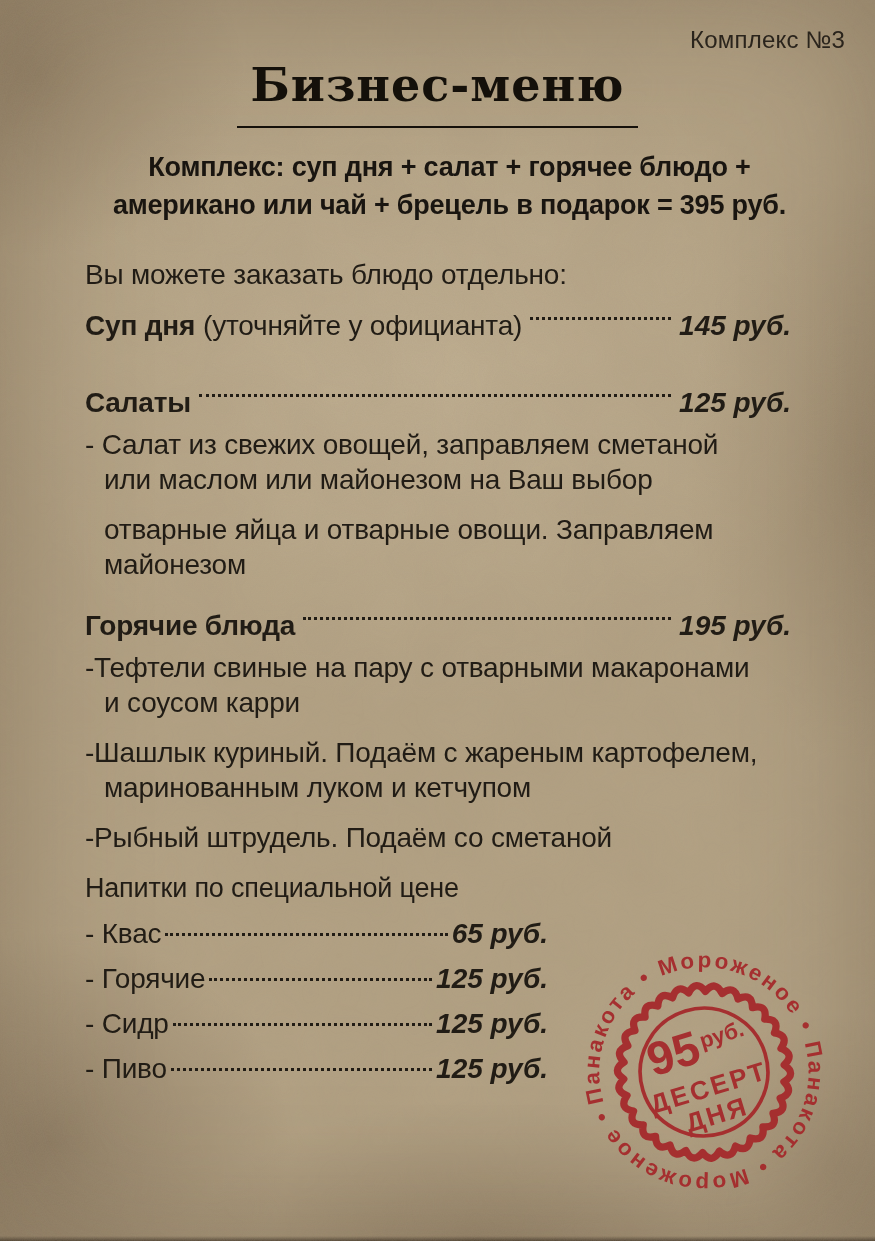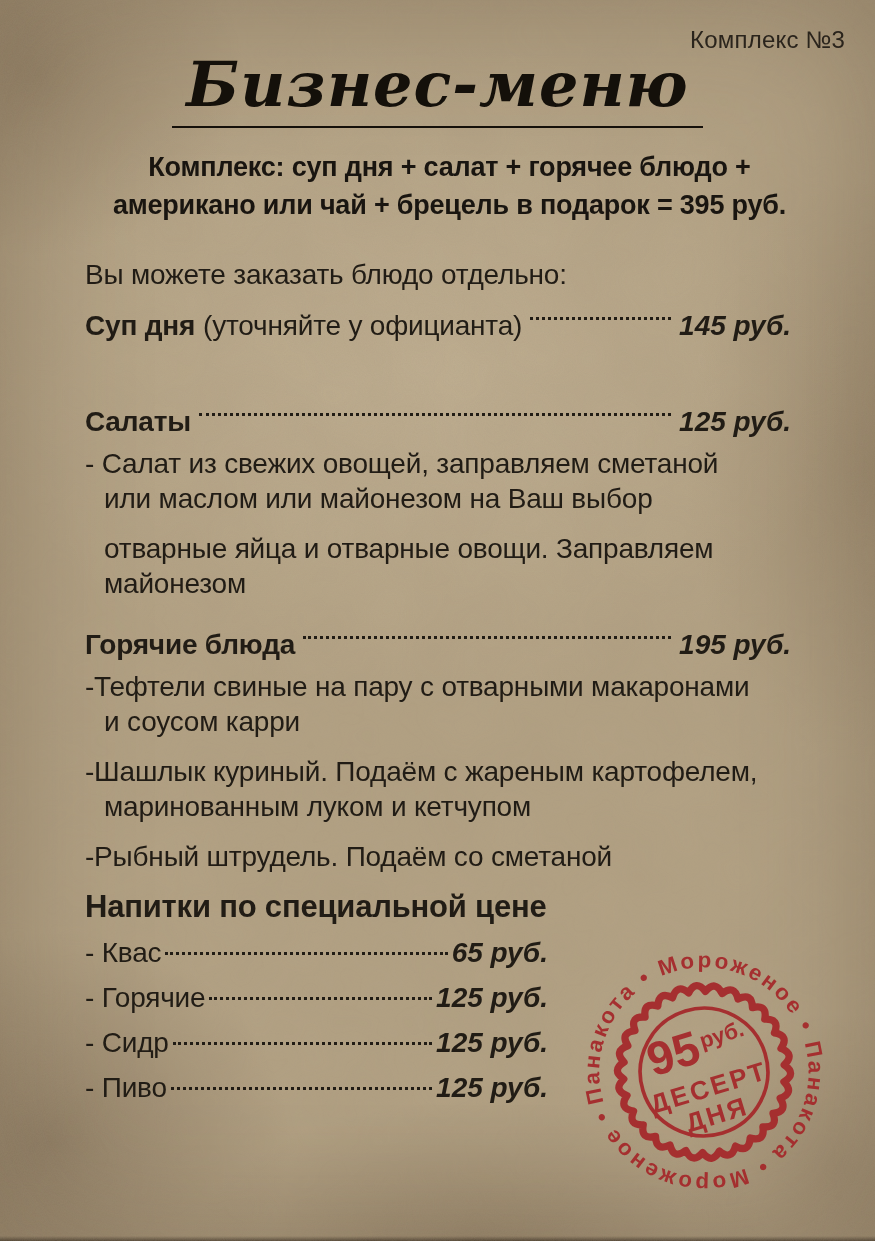--- a/index.html
+++ b/index.html
@@ -16,40 +16,40 @@
       #b4a385;
     box-shadow:inset 0 0 140px rgba(62,46,30,.35);}
   .page::after{content:"";position:absolute;left:0;right:0;bottom:0;height:5px;
     background:linear-gradient(to top, rgba(28,20,12,.6), rgba(28,20,12,0));}
   .grain{position:absolute;inset:0;z-index:1;pointer-events:none;}
   .content-layer{position:absolute;inset:0;z-index:2;}
 
   .corner{position:absolute;top:26px;right:30px;font-size:24px;color:#2a241c;letter-spacing:.2px;}
   .title-wrap{position:absolute;top:52px;left:0;width:100%;text-align:center;}
   .title{display:inline-block;font-family:"DejaVu Serif","Liberation Serif",serif;
-         font-style:italic;font-weight:bold;font-size:62px;line-height:66px;color:#14100a;
+         font-weight:bold;font-size:46px;line-height:66px;color:#14100a;
          border-bottom:2px solid #14100a;padding:0 14px 8px 14px;letter-spacing:1px;}
   .subtitle{position:absolute;top:148px;left:12px;width:100%;text-align:center;
             font-weight:bold;font-size:27px;line-height:38px;letter-spacing:-.2px;color:#191510;}
 
   .content{position:absolute;top:258px;left:85px;width:706px;font-size:28px;letter-spacing:-.2px;}
   .intro{margin:0;line-height:34px;}
   .row{display:flex;align-items:center;line-height:35px;white-space:nowrap;}
   .row .b{font-weight:bold;}
   .row .note{margin-left:8px;}
   .leader{flex:1;border-bottom:3px dotted #211c15;margin:0 8px;transform:translateY(-7px);min-width:20px;}
   .price{font-style:italic;font-weight:bold;letter-spacing:0;}
   .soup-row{margin-top:16px;}
-  .sec-head{margin-top:61px;font-size:28px;}
+  .sec-head{margin-top:42px;font-size:28px;}
   .sec-head .b{font-size:28px;}
   .sec2{margin-top:26px;}
   .items{margin-top:7px;}
   .item{margin-bottom:15px;line-height:35px;}
   .item .l2{padding-left:19px;}
-  .drinks-head{margin-top:3px;font-weight:bold;font-size:31px;line-height:36px;}
+  .drinks-head{margin-top:3px;font-weight:normal;font-size:27px;line-height:36px;}
   .drinks{margin-top:11px;}
   .drow{display:flex;align-items:baseline;width:463px;line-height:34px;margin-bottom:11px;white-space:nowrap;}
   .drow .leader{margin:0 4px;}
 
   .stamp{position:absolute;left:568px;top:936px;z-index:1;opacity:.94;}
   .stamp text{font-family:"Liberation Sans",sans-serif;font-weight:bold;fill:#a5292b;}
   .ring-label{font-size:21px;letter-spacing:2.4px;}
   .big-num{font-size:45px;}
   .unit{font-size:21px;}
   .dessert{font-size:25px;letter-spacing:2.5px;}

